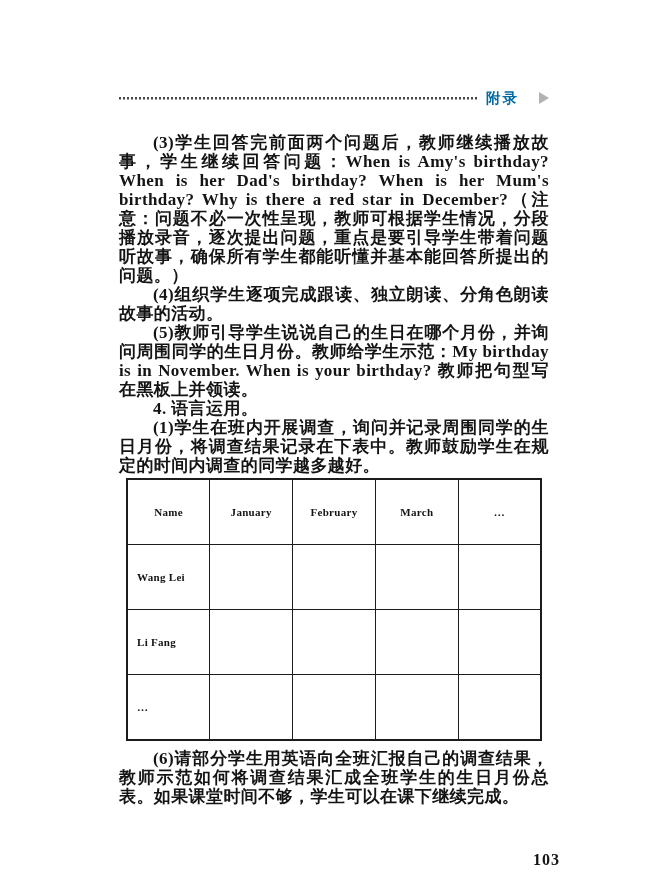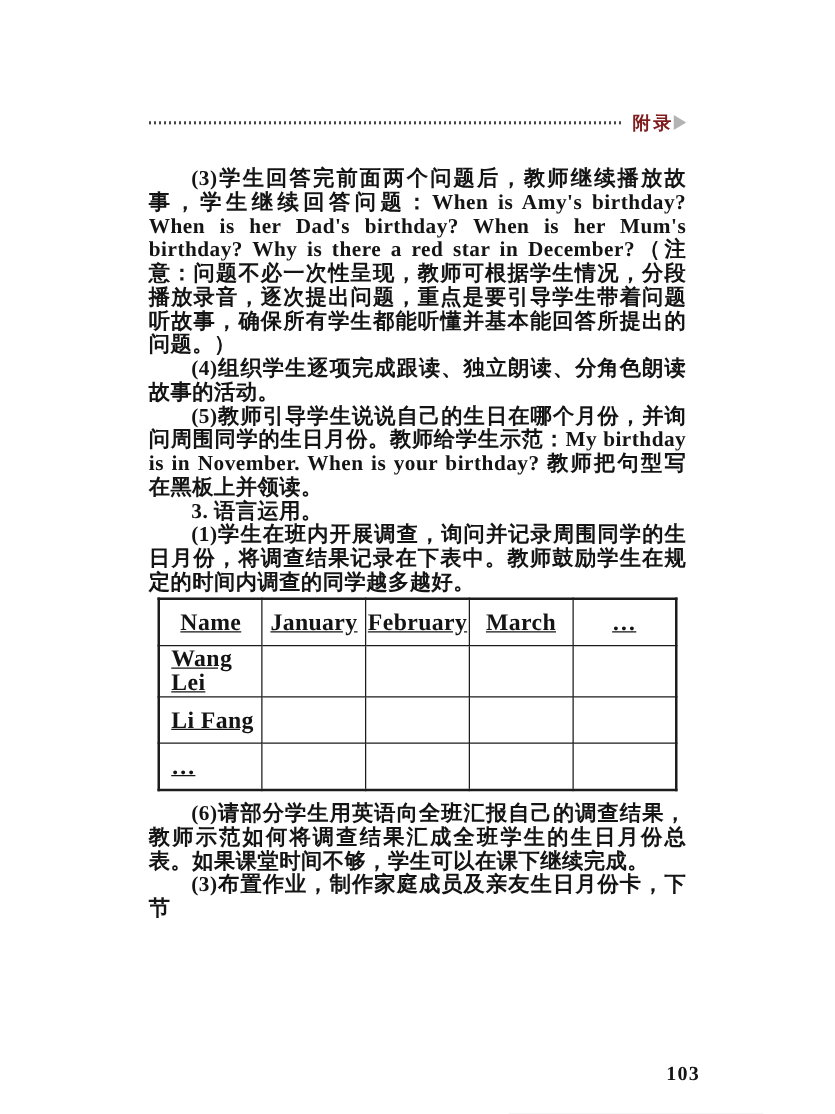--- a/index.html
+++ b/index.html
@@ -32,22 +32,22 @@
     background-repeat: no-repeat;
     background-position: 0 50%;
     background-size: 100% 2.5px;
     margin-right: 7px;
   }
   .hdr-label {
     font-family: "Liberation Sans", "DejaVu Sans", sans-serif;
     font-weight: bold;
     font-size: 14.5px;
     letter-spacing: 2px;
-    margin-right: 0;
-    color: #7f1d1d;
+    margin-right: 20px;
+    color: #0369a1;
   }
   .hdr-arrow {
     width: 0; height: 0;
     border-left: 10px solid #b3b3b3;
     border-top: 6.5px solid transparent;
     border-bottom: 6.5px solid transparent;
   }
   
   .body-text {
     margin-top: 25px;
@@ -65,24 +65,23 @@
   table.survey {
     width: 416px;
     margin: 3px auto 8px auto;
     border-collapse: collapse;
     table-layout: fixed;
     border: 2.5px solid #1c1c1c;
   }
   table.survey th, table.survey td {
     border: 1.7px solid #1c1c1c;
     height: 34px;
-    font-size: 19px;
+    font-size: 11px;
     letter-spacing: 0.3px;
-    padding: 1px;
-    text-decoration: underline;
+    padding: 15px;
   }
   table.survey th {
     font-weight: bold;
     text-align: center;
   }
   table.survey td.name-cell {
     text-align: left;
     padding-left: 9px;
     font-weight: 600;
   }
@@ -107,21 +106,21 @@
     <div class="running-header">
       <div class="hdr-rule"></div>
       <span class="hdr-label">附录</span>
       <span class="hdr-arrow"></span>
     </div>
 
     <div class="body-text">
       <p>(3)学生回答完前面两个问题后，教师继续播放故事，学生继续回答问题：When is Amy's birthday? When is her Dad's birthday? When is her Mum's birthday? Why is there a red star in December?（注意：问题不必一次性呈现，教师可根据学生情况，分段播放录音，逐次提出问题，重点是要引导学生带着问题听故事，确保所有学生都能听懂并基本能回答所提出的问题。）</p>
       <p>(4)组织学生逐项完成跟读、独立朗读、分角色朗读故事的活动。</p>
       <p>(5)教师引导学生说说自己的生日在哪个月份，并询问周围同学的生日月份。教师给学生示范：My birthday is in November. When is your birthday? 教师把句型写在黑板上并领读。</p>
-      <p>3. 语言运用。</p>
+      <p>4. 语言运用。</p>
       <p>(1)学生在班内开展调查，询问并记录周围同学的生日月份，将调查结果记录在下表中。教师鼓励学生在规定的时间内调查的同学越多越好。</p>
 
       <table class="survey">
         <thead>
           <tr>
             <th>Name</th>
             <th>January</th>
             <th>February</th>
             <th>March</th>
             <th>…</th>
@@ -146,18 +145,17 @@
             <td class="name-cell">…</td>
             <td></td>
             <td></td>
             <td></td>
             <td></td>
           </tr>
         </tbody>
       </table>
 
       <p>(6)请部分学生用英语向全班汇报自己的调查结果，教师示范如何将调查结果汇成全班学生的生日月份总表。如果课堂时间不够，学生可以在课下继续完成。</p>
-      <p>(3)布置作业，制作家庭成员及亲友生日月份卡，下节</p>
     </div>
   </div>
 
   <div class="page-number">103</div>
 </div>
 
 </body></html>

